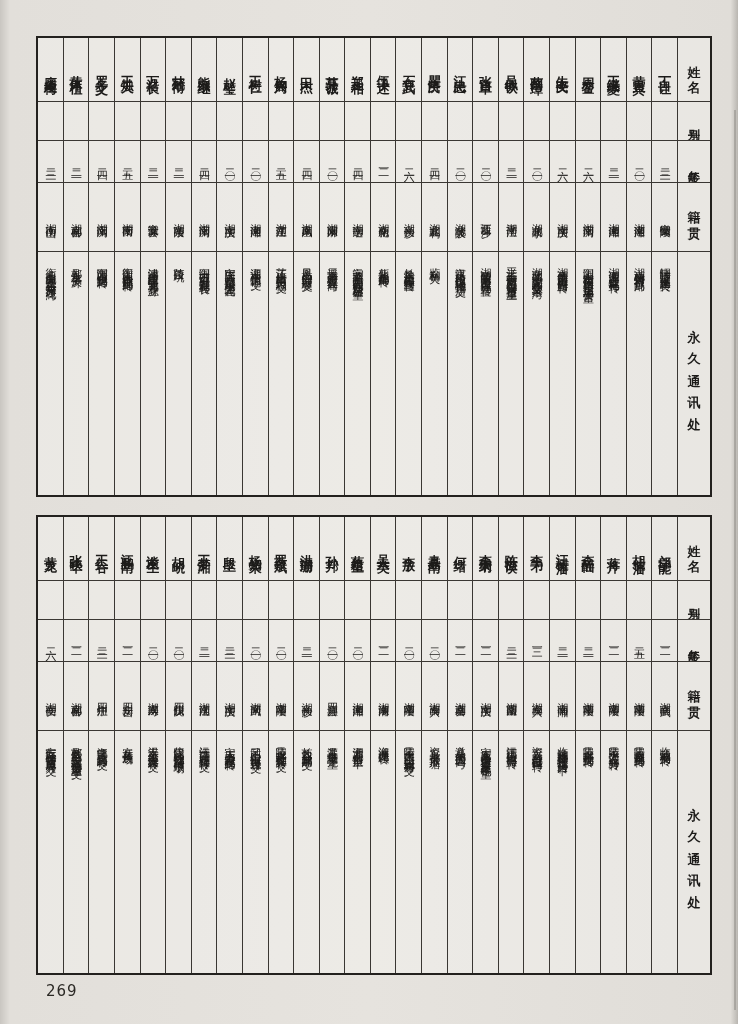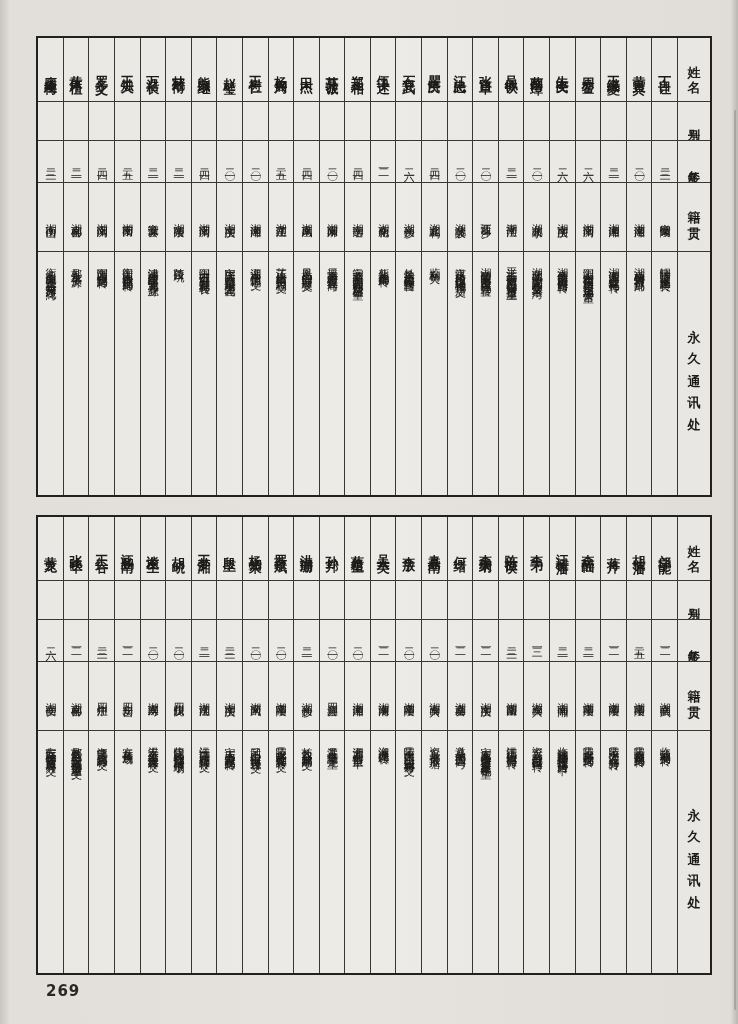--- a/index.html
+++ b/index.html
@@ -46,21 +46,21 @@
   .c-addr span{font-size:11px;letter-spacing:1.5px;padding-top:7px;}
   
   .header .c-name span{letter-spacing:14px;font-size:13px;}
   .header .c-alias span{font-size:12px;font-weight:600;letter-spacing:2px;}
   .header .c-age span{font-size:12px;font-weight:600;letter-spacing:2px;}
   .header .c-origin span{font-size:13px;font-weight:600;letter-spacing:16px;}
   .header .c-addr{align-items:center;}
   .header .c-addr span{font-size:13px;font-weight:600;letter-spacing:22px;padding-top:0;}
   .page-number{
     position:absolute;left:46px;top:982px;
-    font-size:15px;letter-spacing:1px;color:#2a2824;font-weight:bold;
+    font-size:15px;letter-spacing:1px;color:#2a2824;
   }
   .scan-edge-right{
     position:absolute;right:2px;top:110px;width:2px;height:900px;
     background:#8f8c87;opacity:.55;
   }
 </style>
 </head>
 <body>
 
 <div class="page">

